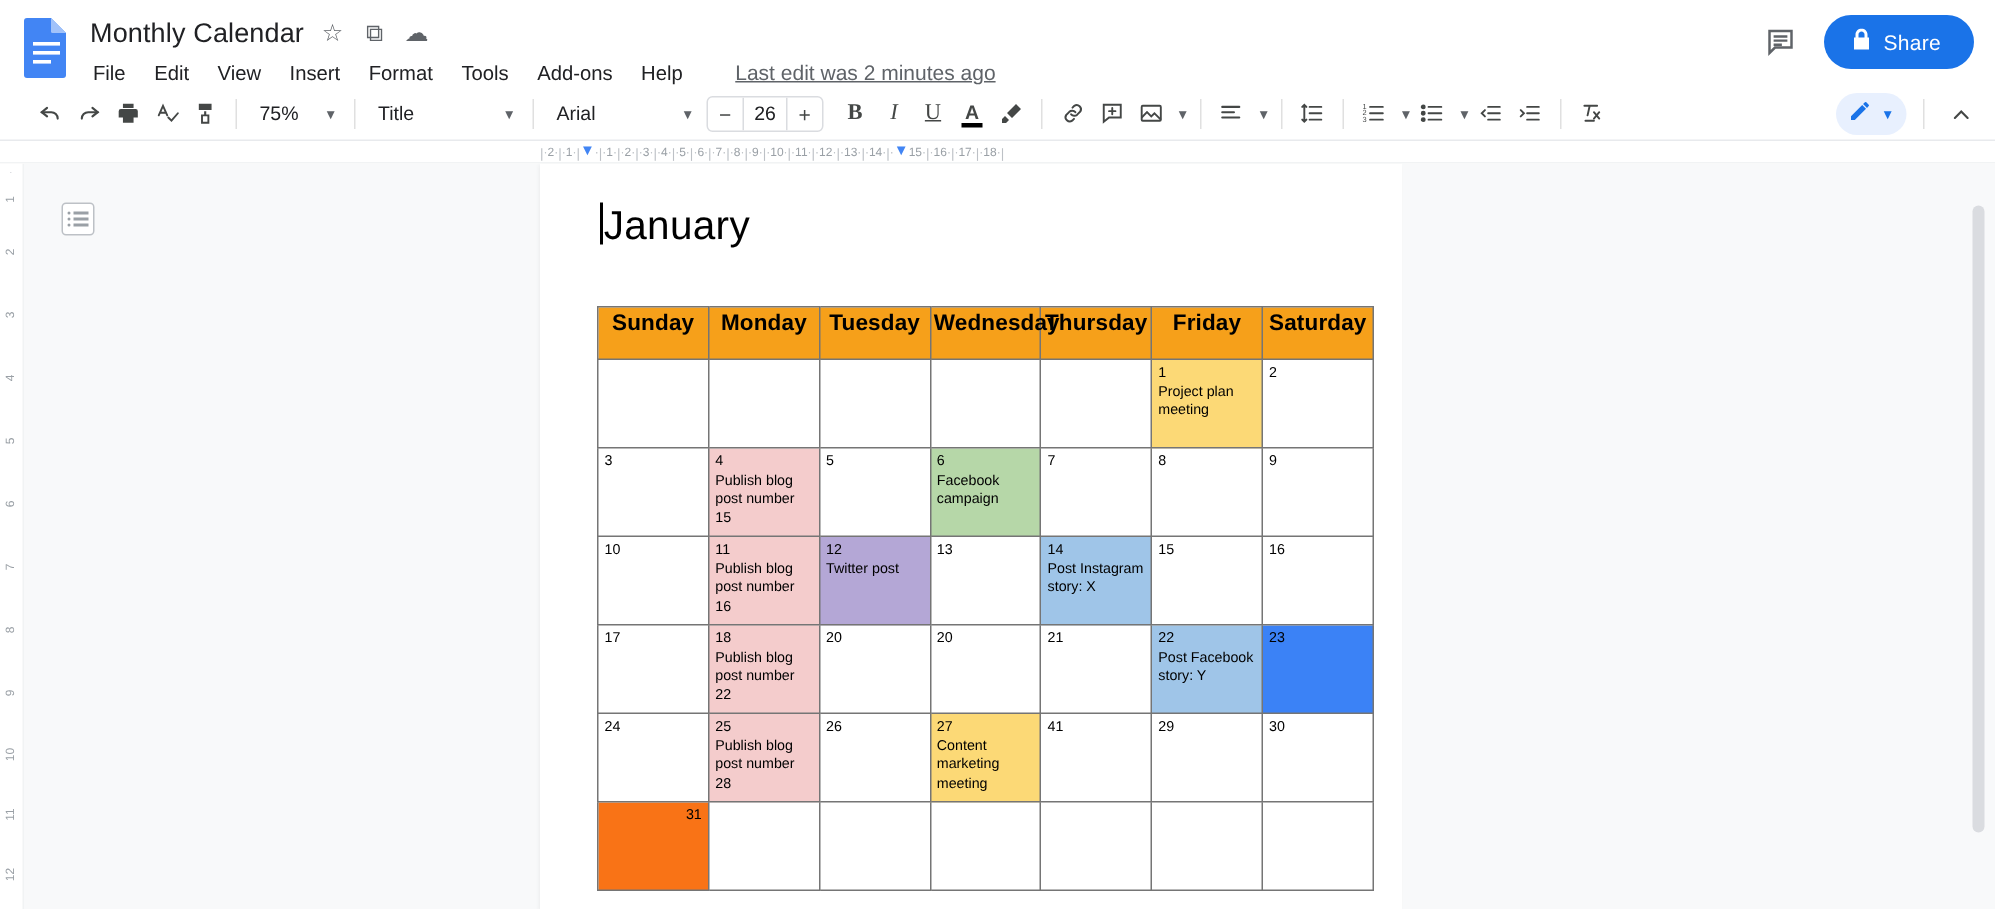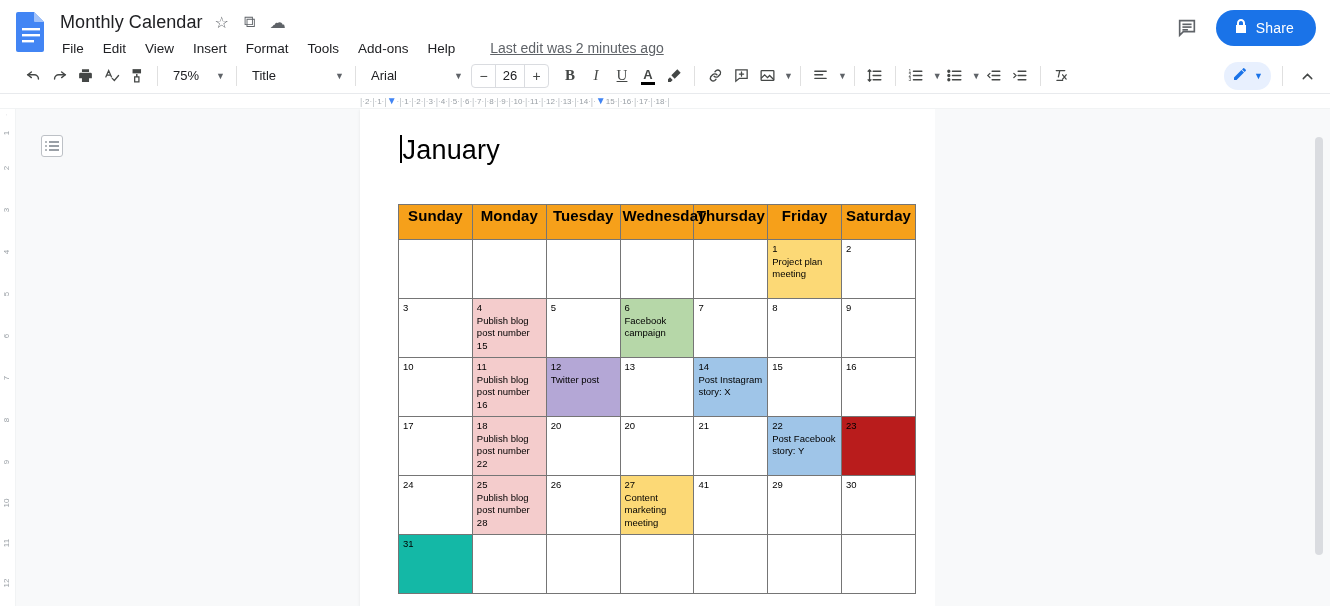--- a/index.html
+++ b/index.html
@@ -671,21 +671,21 @@
             <td style="background: rgb(255, 255, 255);">
               <span class="daynum">20</span>
             </td>
             <td style="background: rgb(255, 255, 255);">
               <span class="daynum">21</span>
             </td>
             <td style="background: rgb(159, 197, 232);">
               <span class="daynum">22</span>
               <span class="evt">Post Facebook story: Y</span>
             </td>
-            <td style="background: #b91c1c;">
+            <td style="background: #3b82f6;">
               <span class="daynum">23</span>
             </td>
           </tr>
           <tr>
             <td style="background: rgb(255, 255, 255);">
               <span class="daynum">24</span>
             </td>
             <td style="background: rgb(244, 204, 204);">
               <span class="daynum">25</span>
               <span class="evt">Publish blog post number 28</span>
@@ -701,21 +701,21 @@
               <span class="daynum">41</span>
             </td>
             <td style="background: rgb(255, 255, 255);">
               <span class="daynum">29</span>
             </td>
             <td style="background: rgb(255, 255, 255);">
               <span class="daynum">30</span>
             </td>
           </tr>
           <tr>
-            <td class="last-row" style="background: #14b8a6;">
+            <td class="last-row" style="background: #f97316; text-align: right;">
               <span class="daynum">31</span>
             </td>
             <td class="last-row" style="background: rgb(255, 255, 255);"></td>
             <td class="last-row" style="background: rgb(255, 255, 255);"></td>
             <td class="last-row" style="background: rgb(255, 255, 255);"></td>
             <td class="last-row" style="background: rgb(255, 255, 255);"></td>
             <td class="last-row" style="background: rgb(255, 255, 255);"></td>
             <td class="last-row" style="background: rgb(255, 255, 255);"></td>
           </tr>
         </tbody>

